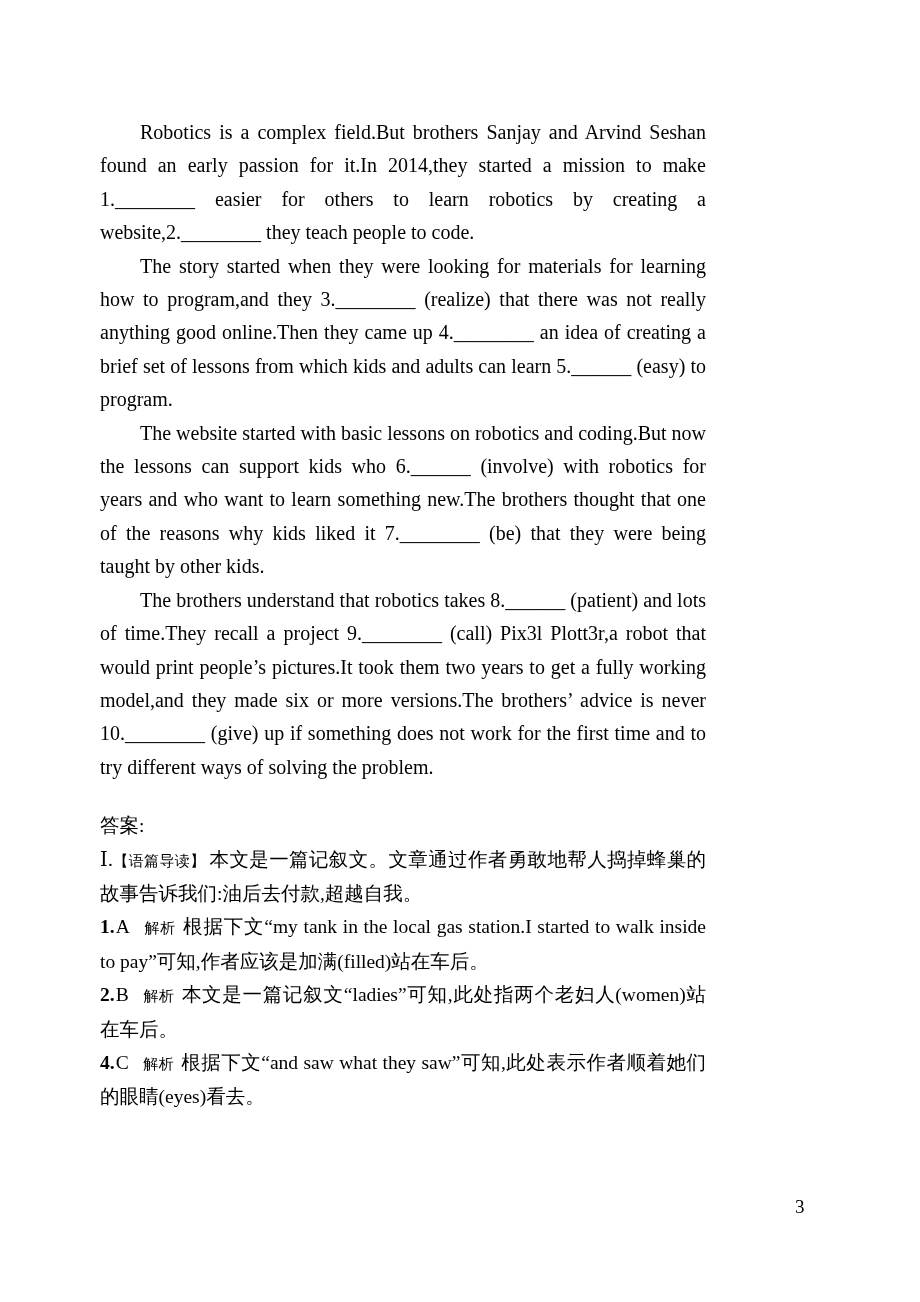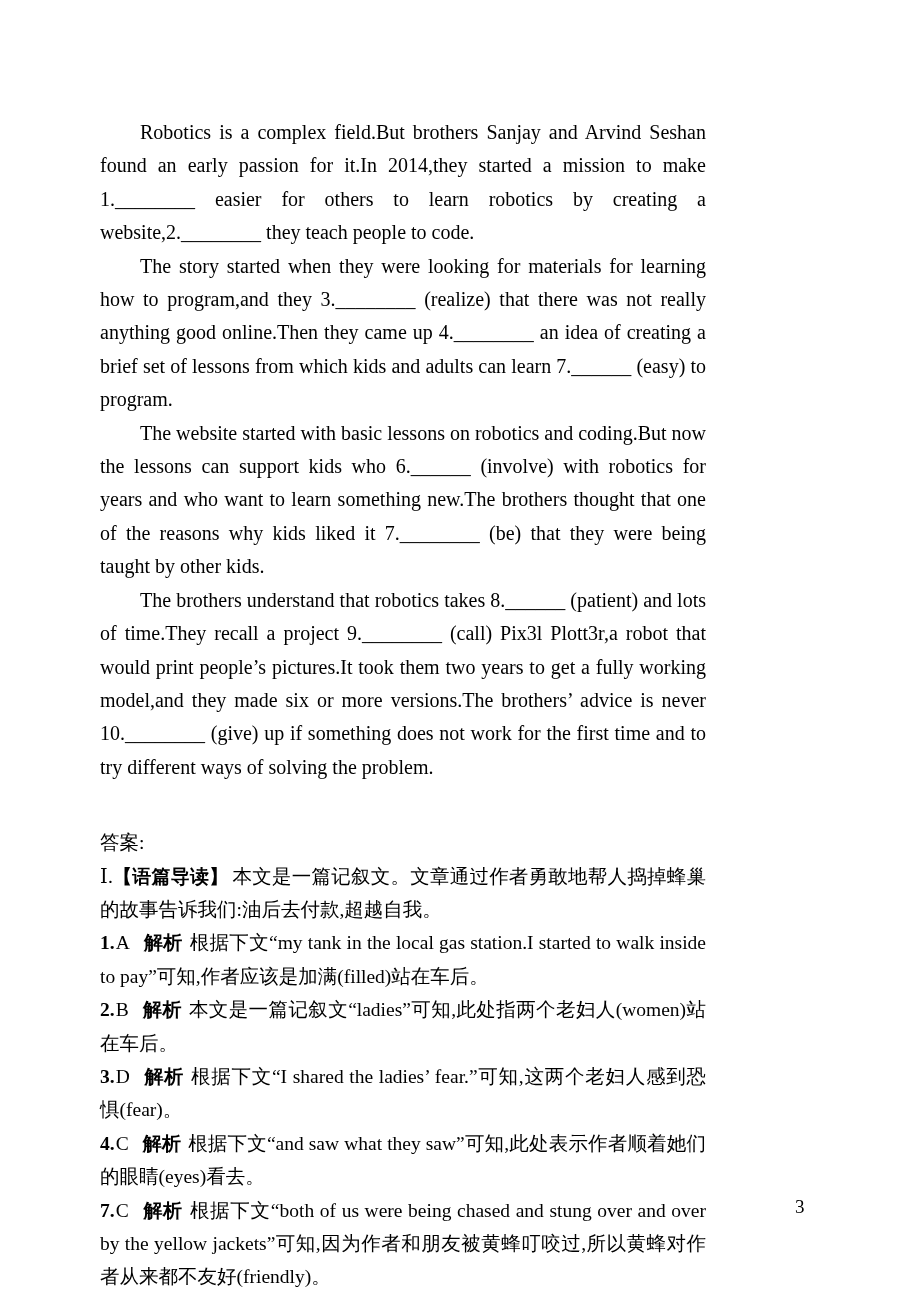--- a/index.html
+++ b/index.html
@@ -27,32 +27,32 @@
   .content p {
     margin: 0;
     font-size: 20px;
     line-height: 33.4px;
     text-align: justify;
   }
   .passage p {
     text-indent: 40px;
   }
   .answers {
-    margin-top: 42px;
+    margin-top: 25px;
   }
   .answers p {
     font-size: 19.5px;
   }
   .b {
     font-weight: bold;
   }
   .hei {
     font-family: "Liberation Sans", sans-serif;
-    font-weight: bold;
-    font-size: 19px;
+    font-weight: normal;
+    font-size: 15px;
   }
   .jiexi {
     margin-left: 14px;
     margin-right: 7px;
   }
   .choice {
     margin-left: 1px;
   }
   .guide-tag {
     margin-right: 4px;
@@ -66,39 +66,37 @@
   }
 </style>
 </head>
 <body>
 
 <div class="page">
   <div class="content">
 
     <div class="passage">
       <p>Robotics is a complex field.But brothers Sanjay and Arvind Seshan found an early passion for it.In 2014,they started a mission to make 1.________ easier for others to learn robotics by creating a website,2.________ they teach people to code.</p>
-      <p>The story started when they were looking for materials for learning how to program,and they 3.________ (realize) that there was not really anything good online.Then they came up 4.________ an idea of creating a brief set of lessons from which kids and adults can learn 7.______ (easy) to program.</p>
+      <p>The story started when they were looking for materials for learning how to program,and they 3.________ (realize) that there was not really anything good online.Then they came up 4.________ an idea of creating a brief set of lessons from which kids and adults can learn 5.______ (easy) to program.</p>
       <p>The website started with basic lessons on robotics and coding.But now the lessons can support kids who 6.______ (involve) with robotics for years and who want to learn something new.The brothers thought that one of the reasons why kids liked it 7.________ (be) that they were being taught by other kids.</p>
       <p>The brothers understand that robotics takes 8.______ (patient) and lots of time.They recall a project 9.________ (call) Pix3l Plott3r,a robot that would print people’s pictures.It took them two years to get a fully working model,and they made six or more versions.The brothers’ advice is never 10.________ (give) up if something does not work for the first time and to try different ways of solving the problem.</p>
     </div>
 
     <div class="answers">
       <p>答案:</p>
 
       <p><span>Ⅰ.</span><span class="hei guide-tag">【语篇导读】</span><span>本文是一篇记叙文。文章通过作者勇敢地帮人捣掉蜂巢的故事告诉我们:油后去付款,超越自我。</span></p>
 
       <p><span class="b">1.</span><span class="choice">A</span><span class="hei jiexi">解析</span><span>根据下文“my tank in the local gas station.I started to walk inside to pay”可知,作者应该是加满(filled)站在车后。</span></p>
 
       <p><span class="b">2.</span><span class="choice">B</span><span class="hei jiexi">解析</span><span>本文是一篇记叙文“ladies”可知,此处指两个老妇人(women)站在车后。</span></p>
 
-      <p><span class="b">3.</span><span class="choice">D</span><span class="hei jiexi">解析</span><span>根据下文“I shared the ladies’ fear.”可知,这两个老妇人感到恐惧(fear)。</span></p>
 
       <p><span class="b">4.</span><span class="choice">C</span><span class="hei jiexi">解析</span><span>根据下文“and saw what they saw”可知,此处表示作者顺着她们的眼睛(eyes)看去。</span></p>
 
 
 
-      <p><span class="b">7.</span><span class="choice">C</span><span class="hei jiexi">解析</span><span>根据下文“both of us were being chased and stung over and over by the yellow jackets”可知,因为作者和朋友被黄蜂叮咬过,所以黄蜂对作者从来都不友好(friendly)。</span></p>
     </div>
 
   </div>
 
   <div class="pagenum">3</div>
 </div>
 
 </body></html>

